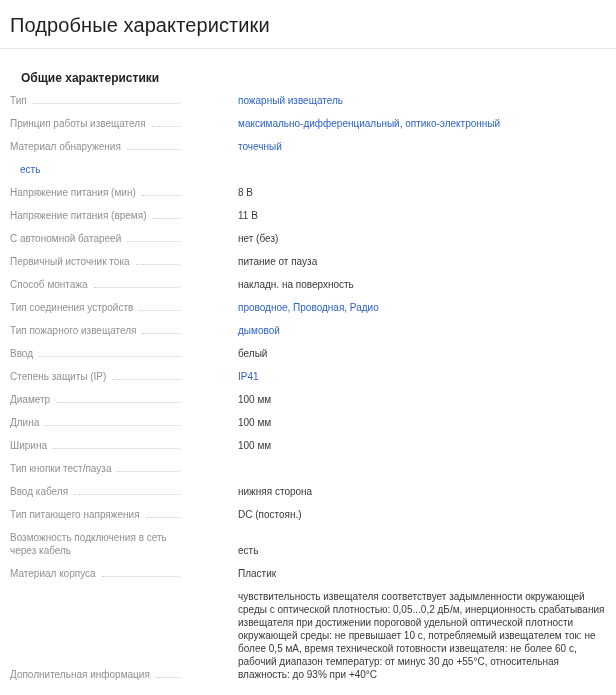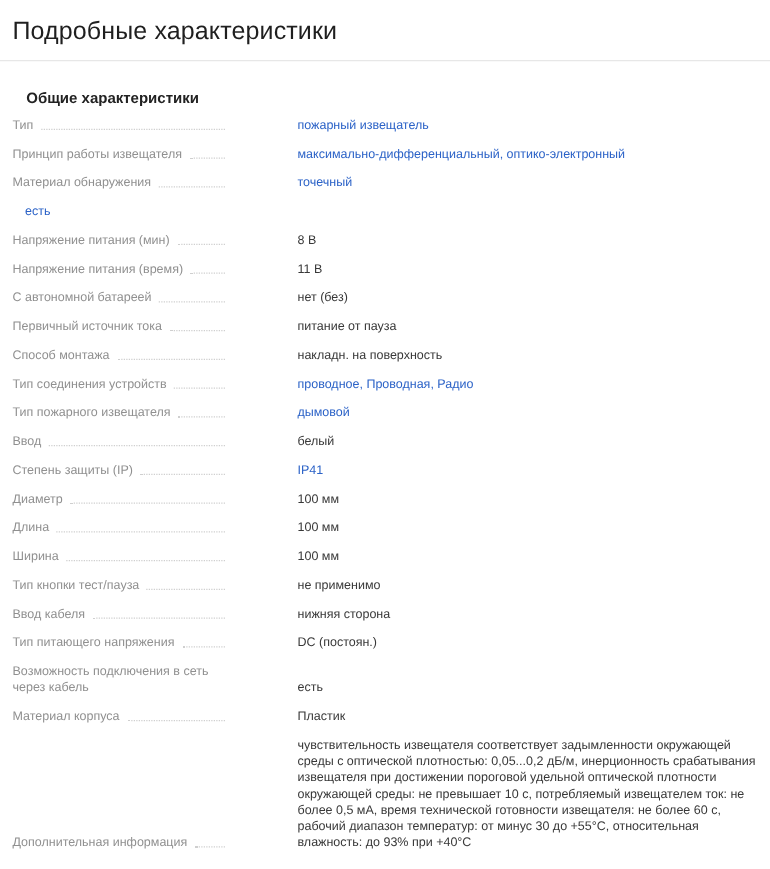--- a/index.html
+++ b/index.html
@@ -205,21 +205,20 @@
       <span class="dots"></span>
     </div>
     <div class="value">100 мм</div>
   </div>
 
   <div class="row">
     <div class="label-col">
       <span class="label-text">Тип кнопки тест/пауза</span>
       <span class="dots"></span>
     </div>
-    <div class="value">не применимо</div>
   </div>
 
   <div class="row">
     <div class="label-col">
       <span class="label-text">Ввод кабеля</span>
       <span class="dots"></span>
     </div>
     <div class="value">нижняя сторона</div>
   </div>
 

